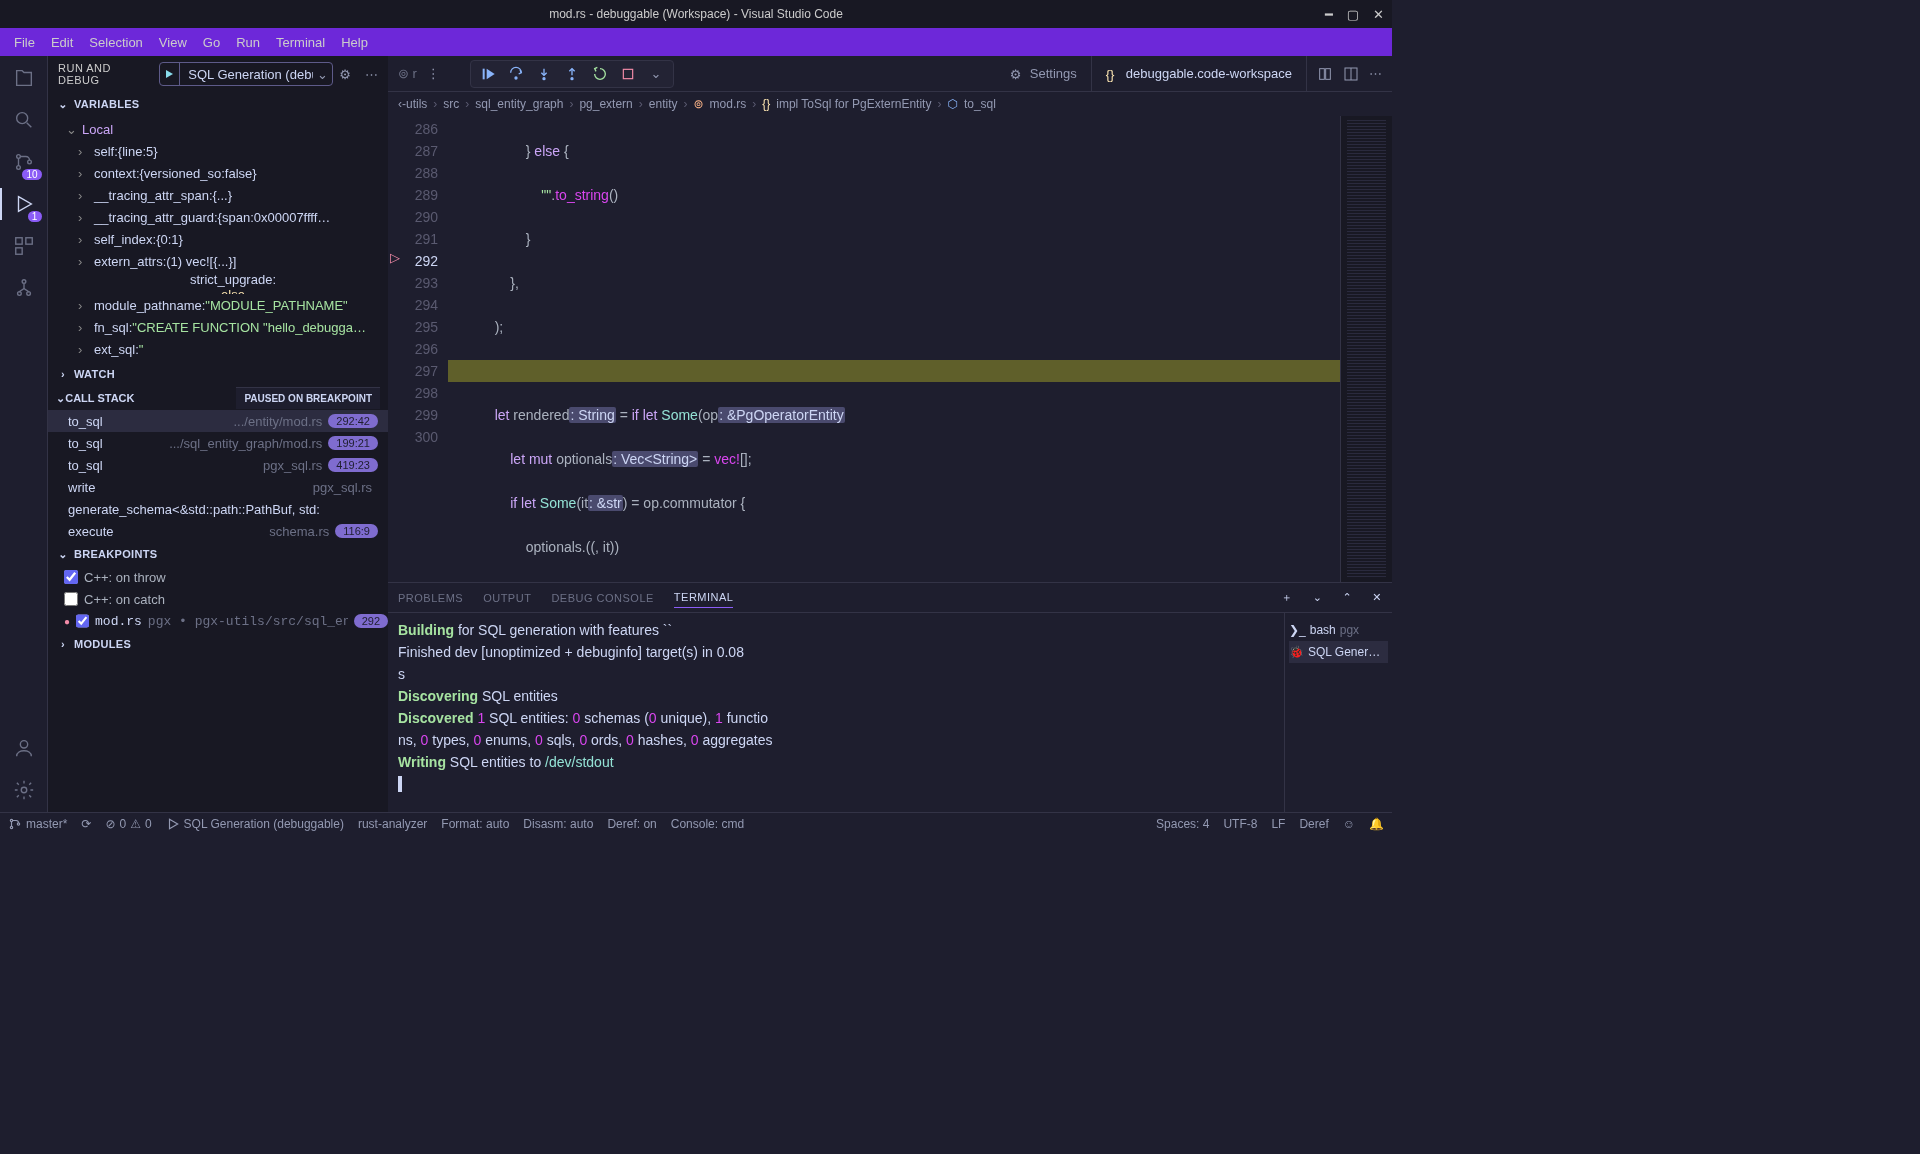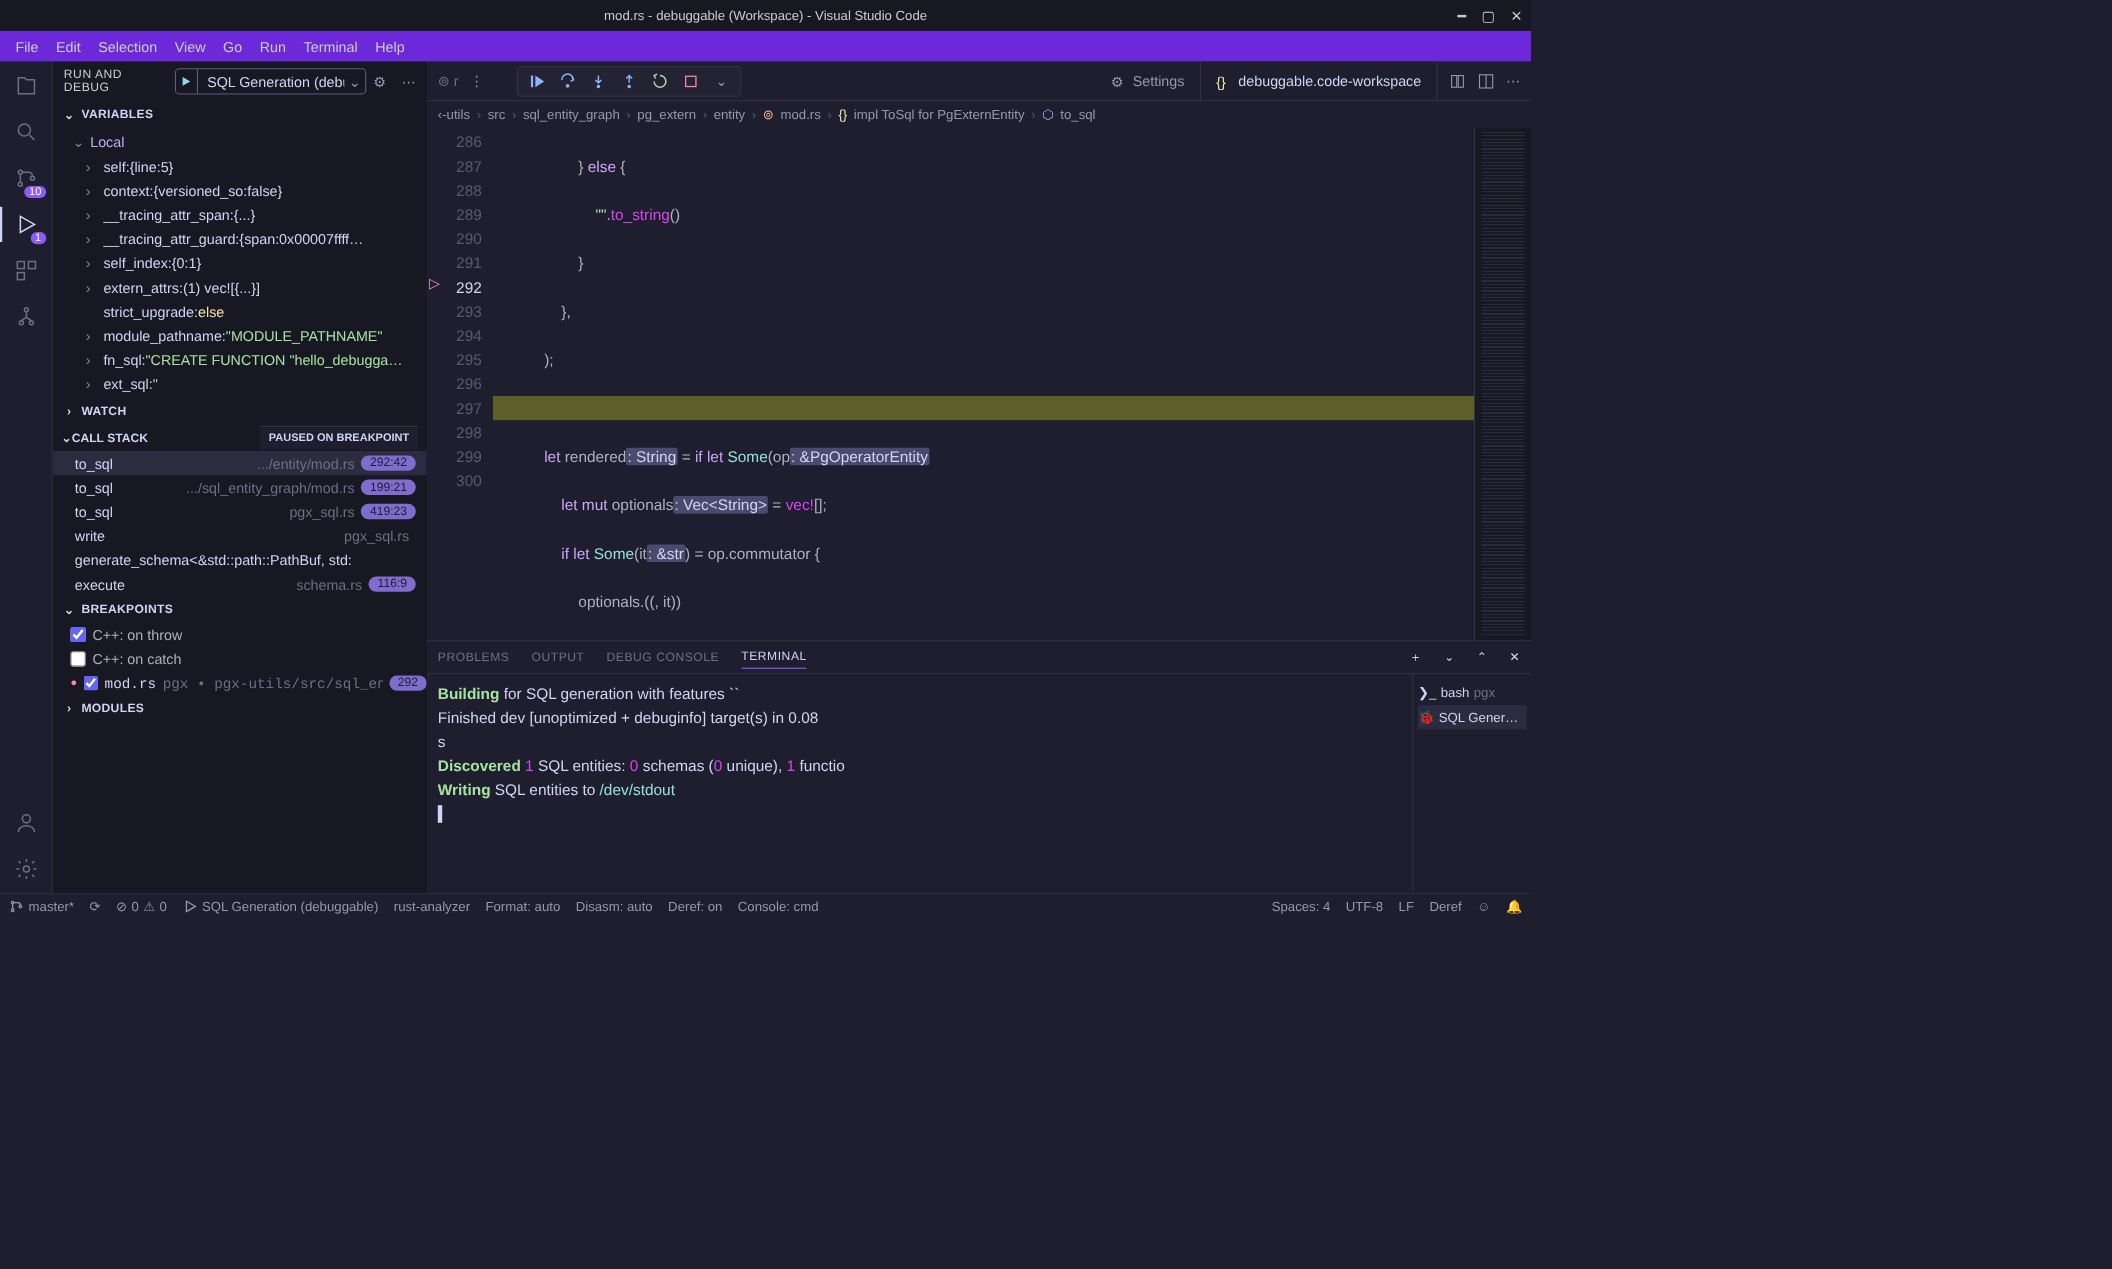--- a/index.html
+++ b/index.html
@@ -219,21 +219,21 @@
           <div class="tree-item mono" style="padding-left: 30px;">
             <span class="chev">›</span>
             <span class="c-white">self_index:</span> 
             <span class="c-white">{0:1}</span>
           </div>
           <div class="tree-item mono" style="padding-left: 30px;">
             <span class="chev">›</span>
             <span class="c-white">extern_attrs:</span> 
             <span class="c-white">(1) vec![{...}]</span>
           </div>
-          <div class="tree-item mono noexp" style="padding-left: 30px;">
+          <div class="tree-item mono noexp" style="padding-left: 30px; flex-direction: column;">
             <span class="chev"> </span>
             <span class="c-white">strict_upgrade:</span> 
             <span class="lit">else</span>
           </div>
           <div class="tree-item mono" style="padding-left: 30px;">
             <span class="chev">›</span>
             <span class="c-white">module_pathname:</span> 
             <span class="c-green">"MODULE_PATHNAME"</span>
           </div>
           <div class="tree-item mono" style="padding-left: 30px;">
@@ -457,21 +457,23 @@
         <span style="color:#cdd6f4">＋</span>
         <span style="color:#cdd6f4">⌄</span>
         <span style="color:#cdd6f4">⌃</span>
         <span style="color:#cdd6f4">✕</span>
       </div>
       <div class="panel-body">
         <div class="term mono">
 <div>    <span class="c-green" style="font-weight:bold">Building</span> for SQL generation with features ``</div>
 <div>    <span class="c-white">Finished</span> dev [unoptimized + debuginfo] target(s) in 0.08</div>
 <div>s</div>
+<div> <span class="c-green" style="font-weight:bold">Discovering</span> SQL entities</div>
 <div>  <span class="c-green" style="font-weight:bold">Discovered</span> <span class="c-blue">1</span> SQL entities: <span class="c-blue">0</span> schemas (<span class="c-blue">0</span> unique), <span class="c-blue">1</span> functio</div>
+<div>ns, <span class="c-blue">0</span> types, <span class="c-blue">0</span> enums, <span class="c-blue">0</span> sqls, <span class="c-blue">0</span> ords, <span class="c-blue">0</span> hashes, <span class="c-blue">0</span> aggregates</div>
 <div>     <span class="c-green" style="font-weight:bold">Writing</span> SQL entities to <span class="c-teal">/dev/stdout</span></div>
 <div><span style="background:#cdd6f4">&nbsp;</span></div>
         </div>
         <div class="term-side">
           <div class="row">
               <span>❯_</span>
               <span>bash</span> 
               <span class="dim">pgx</span>
             </div>
           <div class="row sel">

